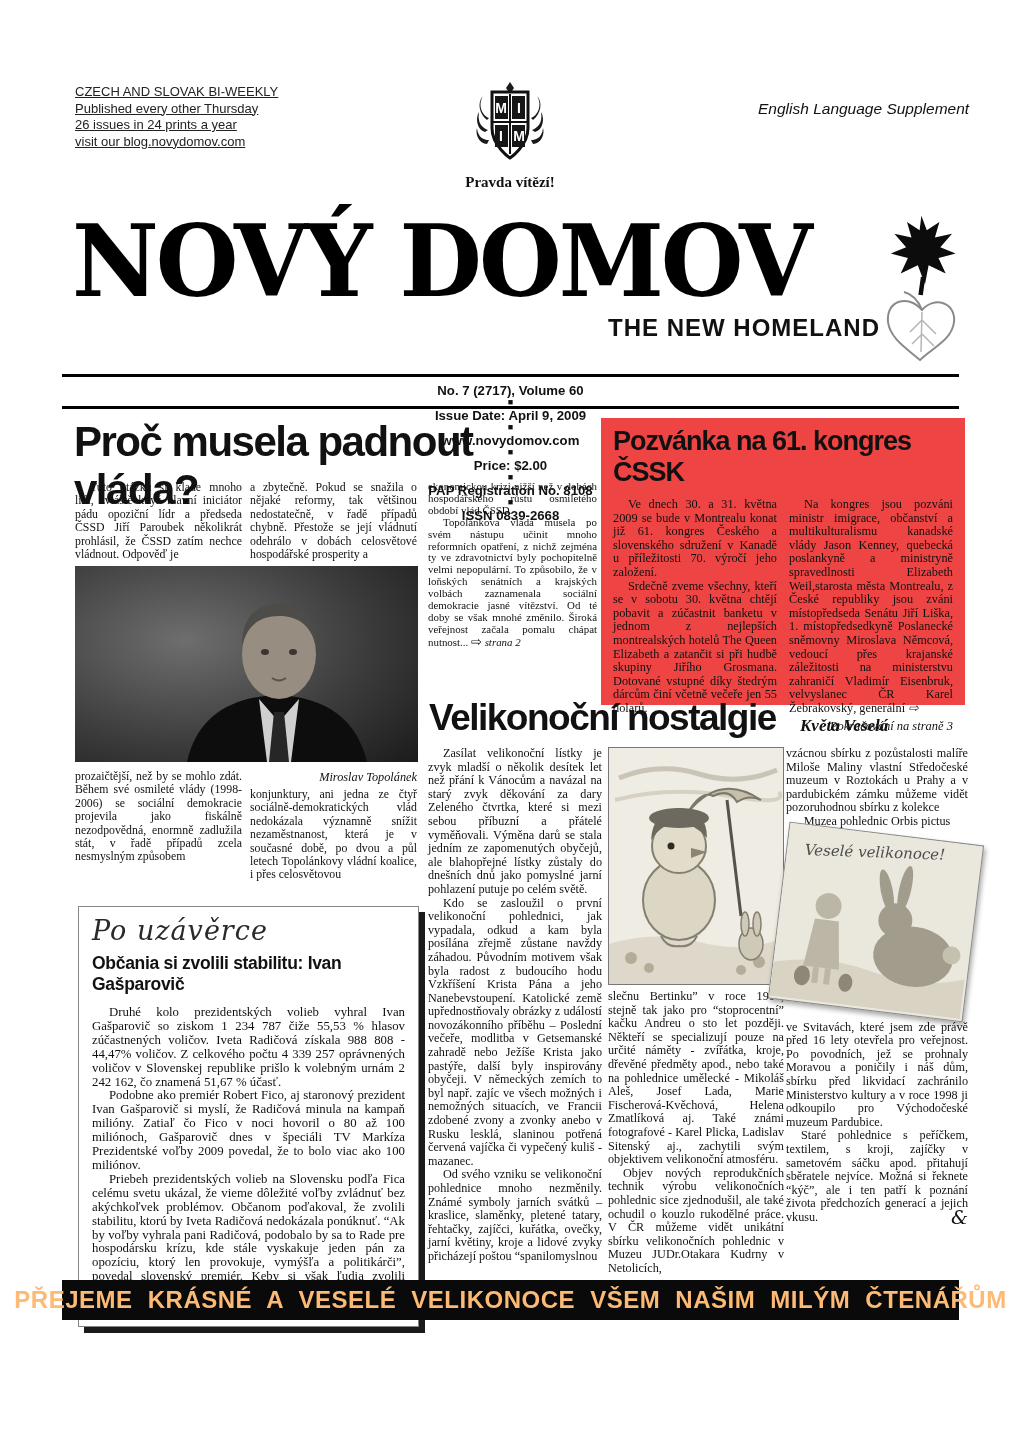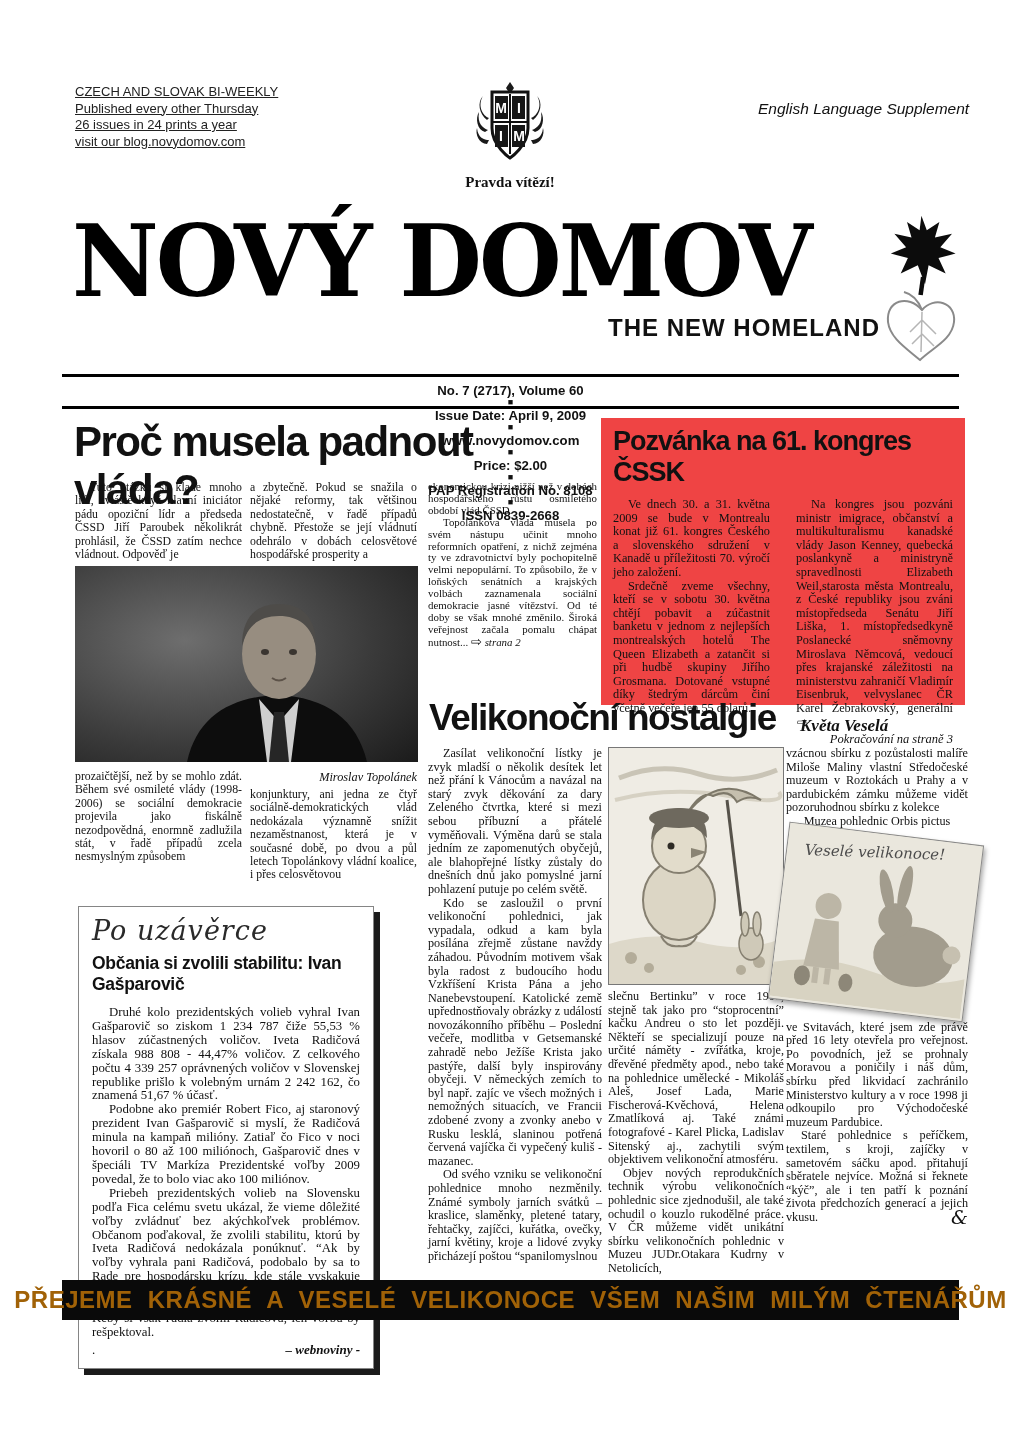--- a/index.html
+++ b/index.html
@@ -34,21 +34,21 @@
   .main-col { font-size:11.8px; line-height:13.4px; }
   .col3 { font-size:10.9px; line-height:11.9px; }
   .easter-col { font-size:12.2px; line-height:13.6px; }
   .jump { font-style:italic; white-space:nowrap; }
   .jump .arrow { font-style:normal; font-size:13px; }
 
   .photo-caption { font-style:italic; font-size:12.3px; text-align:right; }
 
   .pozvanka { background:#ef4444; padding:6px 12px 4px 12px; box-sizing:border-box; }
   .pozvanka h2 { margin:2px 0 10px 0; font-family:"Liberation Sans", sans-serif; font-size:27px; letter-spacing:-1px; }
-  .pozv-cols { display:flex; gap:26px;justify-content:flex-end; }
+  .pozv-cols { display:flex; gap:12px;justify-content:flex-end; }
   .pozv-col { flex:1; font-size:12.3px; line-height:13.6px; text-align:justify; }
   .continuation { text-align:right; font-style:italic; font-size:12.5px; margin-top:3px; }
 
   .author { font-family:"Liberation Serif", serif; font-weight:bold; font-style:italic; font-size:17px; }
 
   .card { box-sizing:border-box; border:1px solid #777; background:#efece4; }
   .chick-card { width:176px; height:238px; margin-bottom:5px; }
   .rabbit-card {
     width:194px; height:176px; background:#eae7dd; border:1px solid #8a8a8a;
     transform:rotate(7deg); transform-origin:center; margin:4px 0 10px -8px;
@@ -58,21 +58,21 @@
 
   .pu-box { background:#fff; border:1px solid #858585; box-shadow:6px 6px 0 #1b1b1b; box-sizing:border-box; padding:8px 13px 10px 13px; }
   .pu-kicker { font-family:"DejaVu Serif", serif; font-style:italic; font-size:27px; letter-spacing:1px; color:#2a2a2a; }
   .pu-head { margin:7px 0 11px 0; font-family:"Liberation Sans", sans-serif; font-weight:bold; font-size:17.5px; letter-spacing:-0.3px; }
   .pu-body { font-size:12.8px; line-height:13.9px; text-align:justify; }
   .pu-body .indent { text-indent:17px; }
   .pu-sig { display:flex; justify-content:space-between; font-size:13px; margin-top:2px; }
   .pu-sig .sig { font-style:italic; font-weight:bold; }
 
   .banner {
-    background:#0a0a0a; color:#a16207; display:flex; align-items:center; justify-content:center;
+    background:#0a0a0a; color:#fdba74; display:flex; align-items:center; justify-content:center;
     font-family:"Liberation Sans", sans-serif; font-weight:bold; font-size:24px;
     letter-spacing:0.5px; word-spacing:8px; white-space:nowrap;
   }
 </style>
 </head>
 <body>
 
 <div class="page">
 
   <div class="abs tagline" style="left:75px; top:84px;">
@@ -265,21 +265,21 @@
           <ellipse cx="30" cy="150" rx="8" ry="10"></ellipse>
             <ellipse cx="74" cy="152" rx="7" ry="9"></ellipse>
         </g>
         <text x="18" y="30" font-family="DejaVu Serif, serif" font-style="italic" font-size="15" fill="#4c4c4c" transform="rotate(-5 18 30)">Veselé velikonoce!</text>
       </svg>
     </div>
     <p>ve Svitavách, které jsem zde právě před 16 lety otevřela pro veřejnost. Po povodních, jež se prohnaly Moravou a poničily i náš dům, sbírku před likvidací zachránilo Ministerstvo kultury a v roce 1998 ji odkoupilo pro Východočeské muzeum Pardubice.</p>
     <p class="indent"><span>Staré pohlednice s peříčkem, textilem, s kroji, zajíčky v sametovém sáčku apod. přitahují sběratele nejvíce.   Možná si řeknete “kýč”, ale i ten patří k poznání života předchozích generací a jejich vkusu.</span> <span class="end-mark">&amp;</span></p>
   </div>
 
-  <div class="abs pu-box" style="left:78px; top:906px; width:296px; min-height:348px;">
+  <div class="abs pu-box" style="left:78px; top:906px; width:341px; min-height:348px;">
     <div class="pu-kicker">Po uzávěrce</div>
     <h2 class="pu-head">Občania si zvolili stabilitu: Ivan Gašparovič</h2>
     <div class="pu-body">
       <p class="indent">Druhé kolo prezidentských volieb vyhral Ivan Gašparovič so ziskom 1 234 787 čiže 55,53 % hlasov zúčastnených voličov. Iveta Radičová získala 988 808 - 44,47% voličov. Z celkového počtu 4 339 257 oprávnených voličov v Slovenskej republike prišlo k volebným urnám 2 242 162, čo znamená 51,67 % účasť.</p>
       <p class="indent">Podobne ako premiér Robert Fico, aj staronový prezident Ivan Gašparovič si myslí, že Radičová minula na kampaň milióny. Zatiaľ čo Fico v noci hovoril o 80 až 100 miliónoch, Gašparovič dnes v špeciáli TV Markíza Prezidentské voľby 2009 povedal, že to bolo viac ako 100 miliónov.</p>
       <p class="indent">Priebeh prezidentských volieb na Slovensku podľa Fica celému svetu ukázal, že vieme dôležité voľby zvládnuť bez akýchkoľvek problémov. Občanom poďakoval, že zvolili stabilitu, ktorú by Iveta Radičová nedokázala ponúknuť. “Ak by voľby vyhrala pani Radičová, podobalo by sa to Rade pre hospodársku krízu, kde stále vyskakuje jeden pán za opozíciu, ktorý len provokuje, vymýšľa a politikárči”, povedal slovenský premiér. Keby si však ľudia zvolili Radičovú, ich voľbu by rešpektoval.</p>
     </div>
     <div class="pu-sig">
       <span>.</span>
       <span class="sig">– webnoviny -</span>

